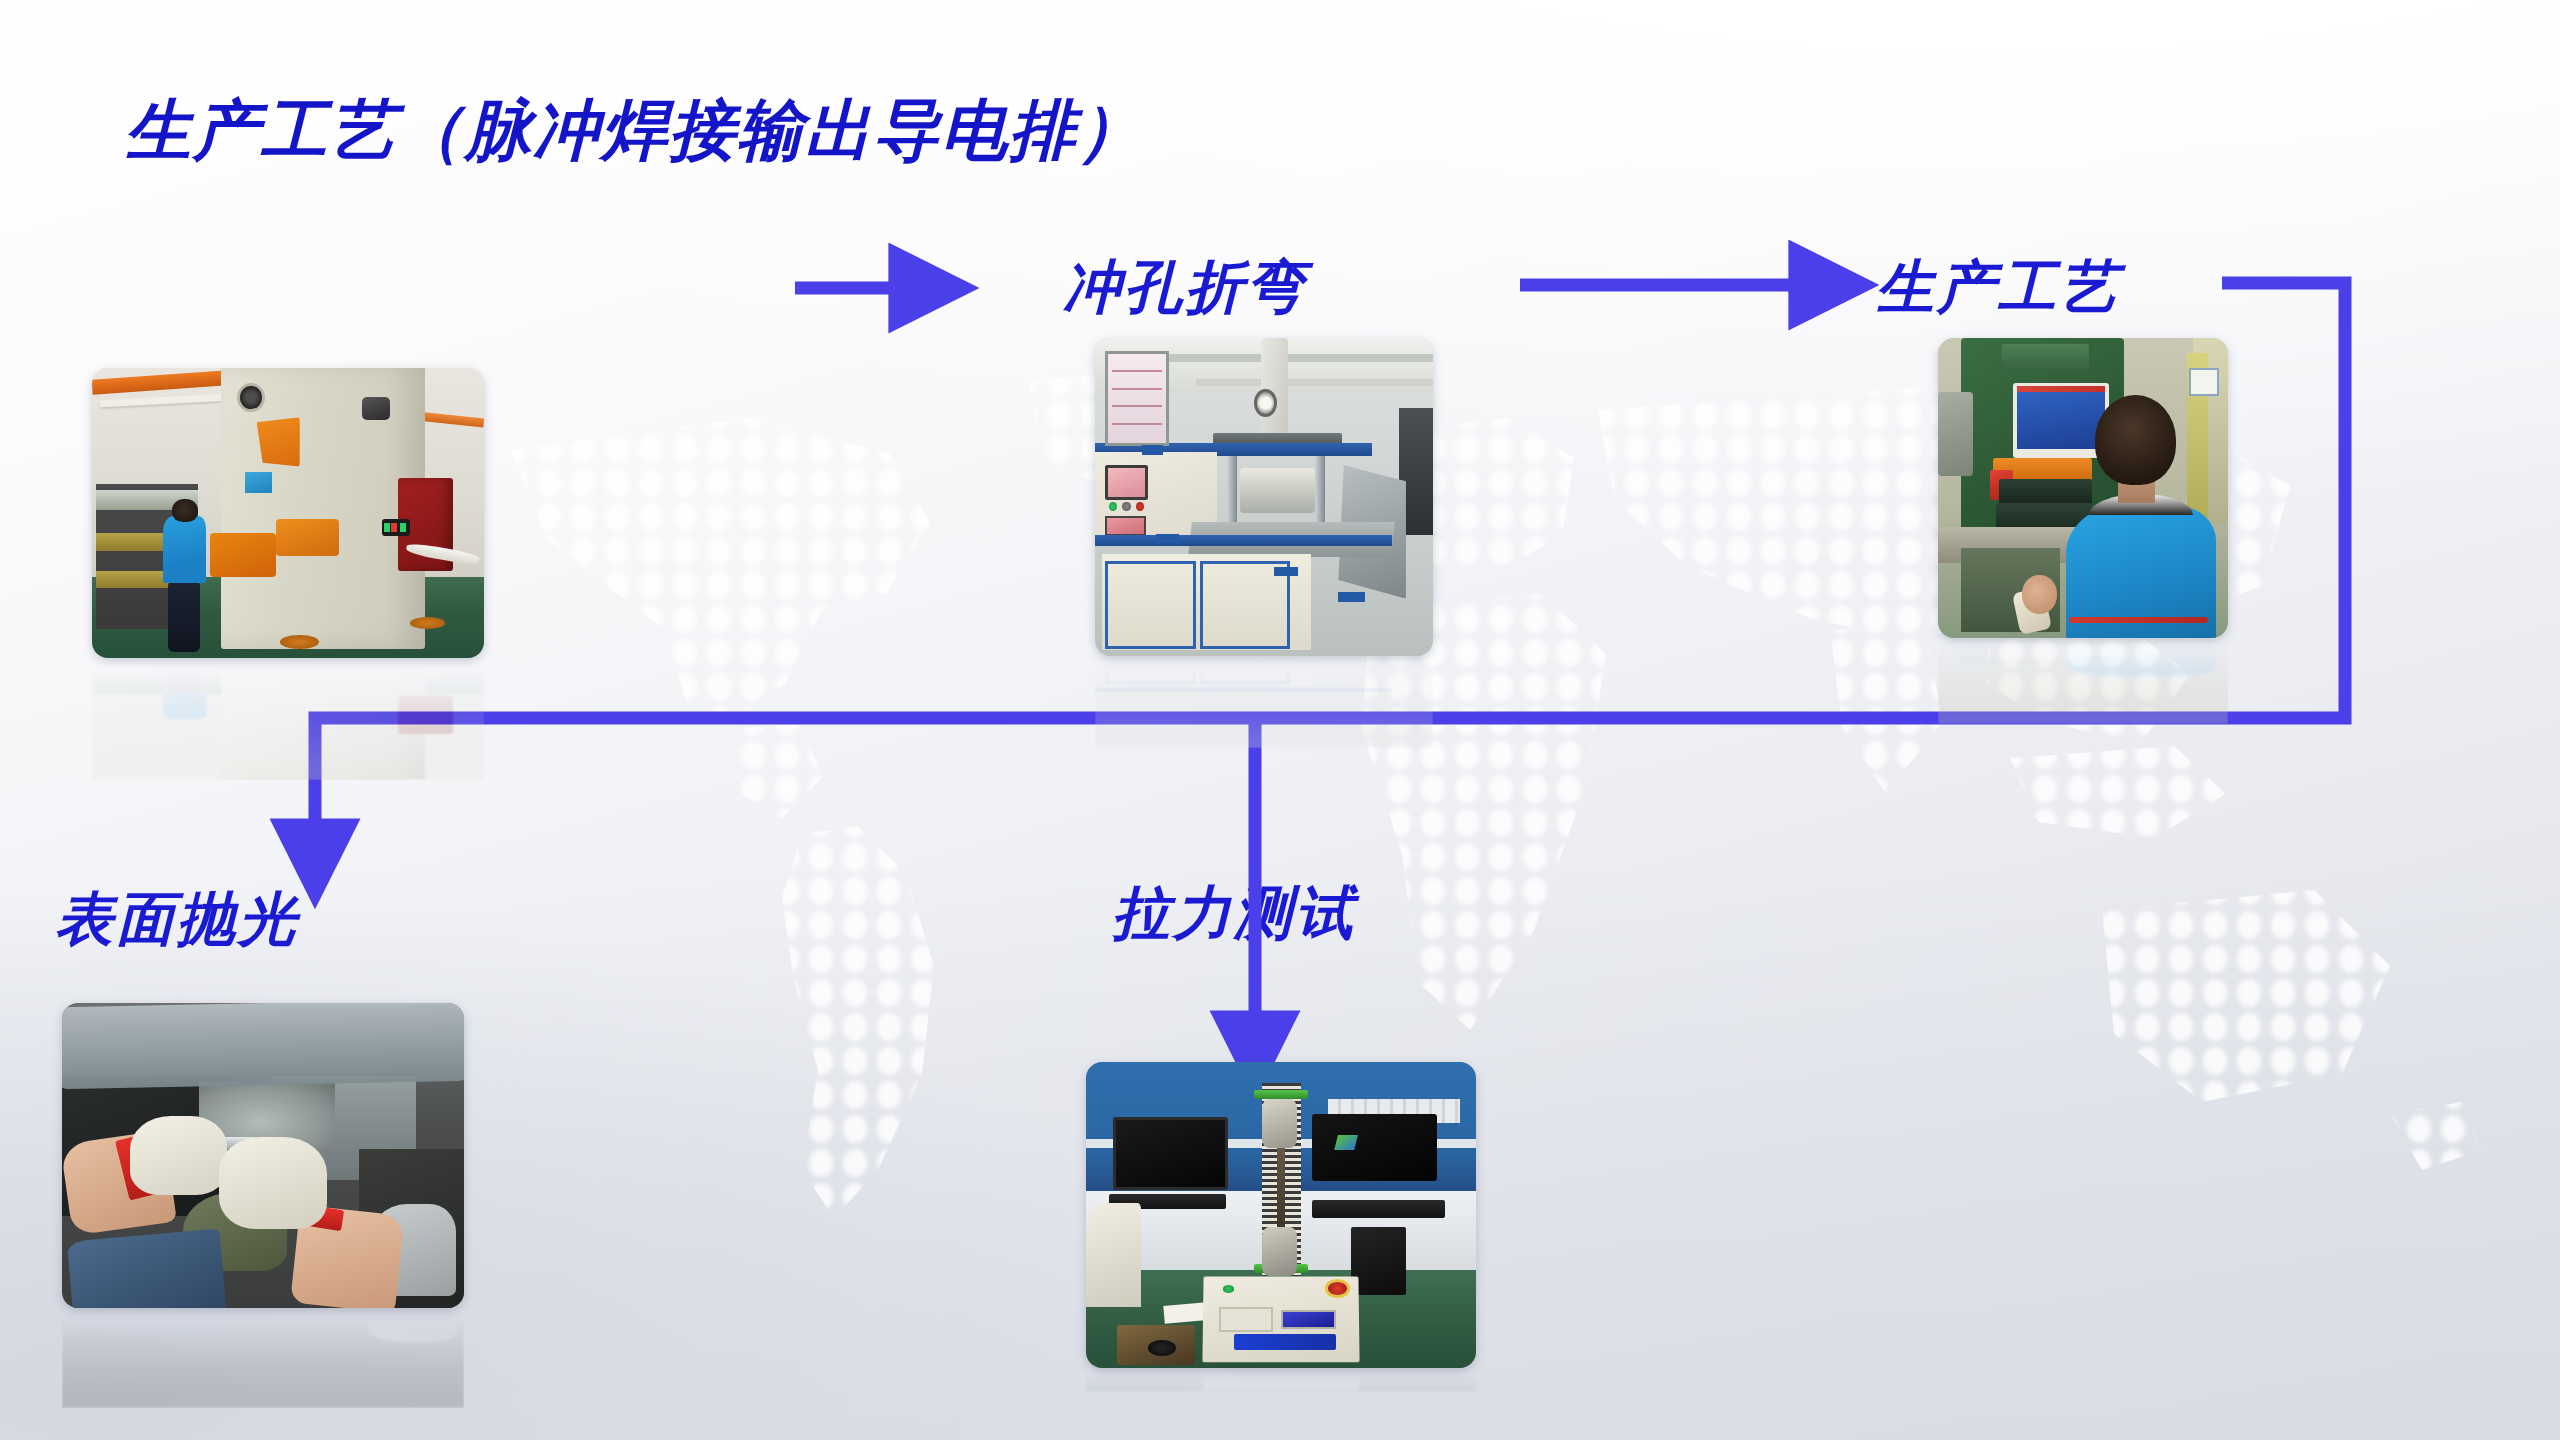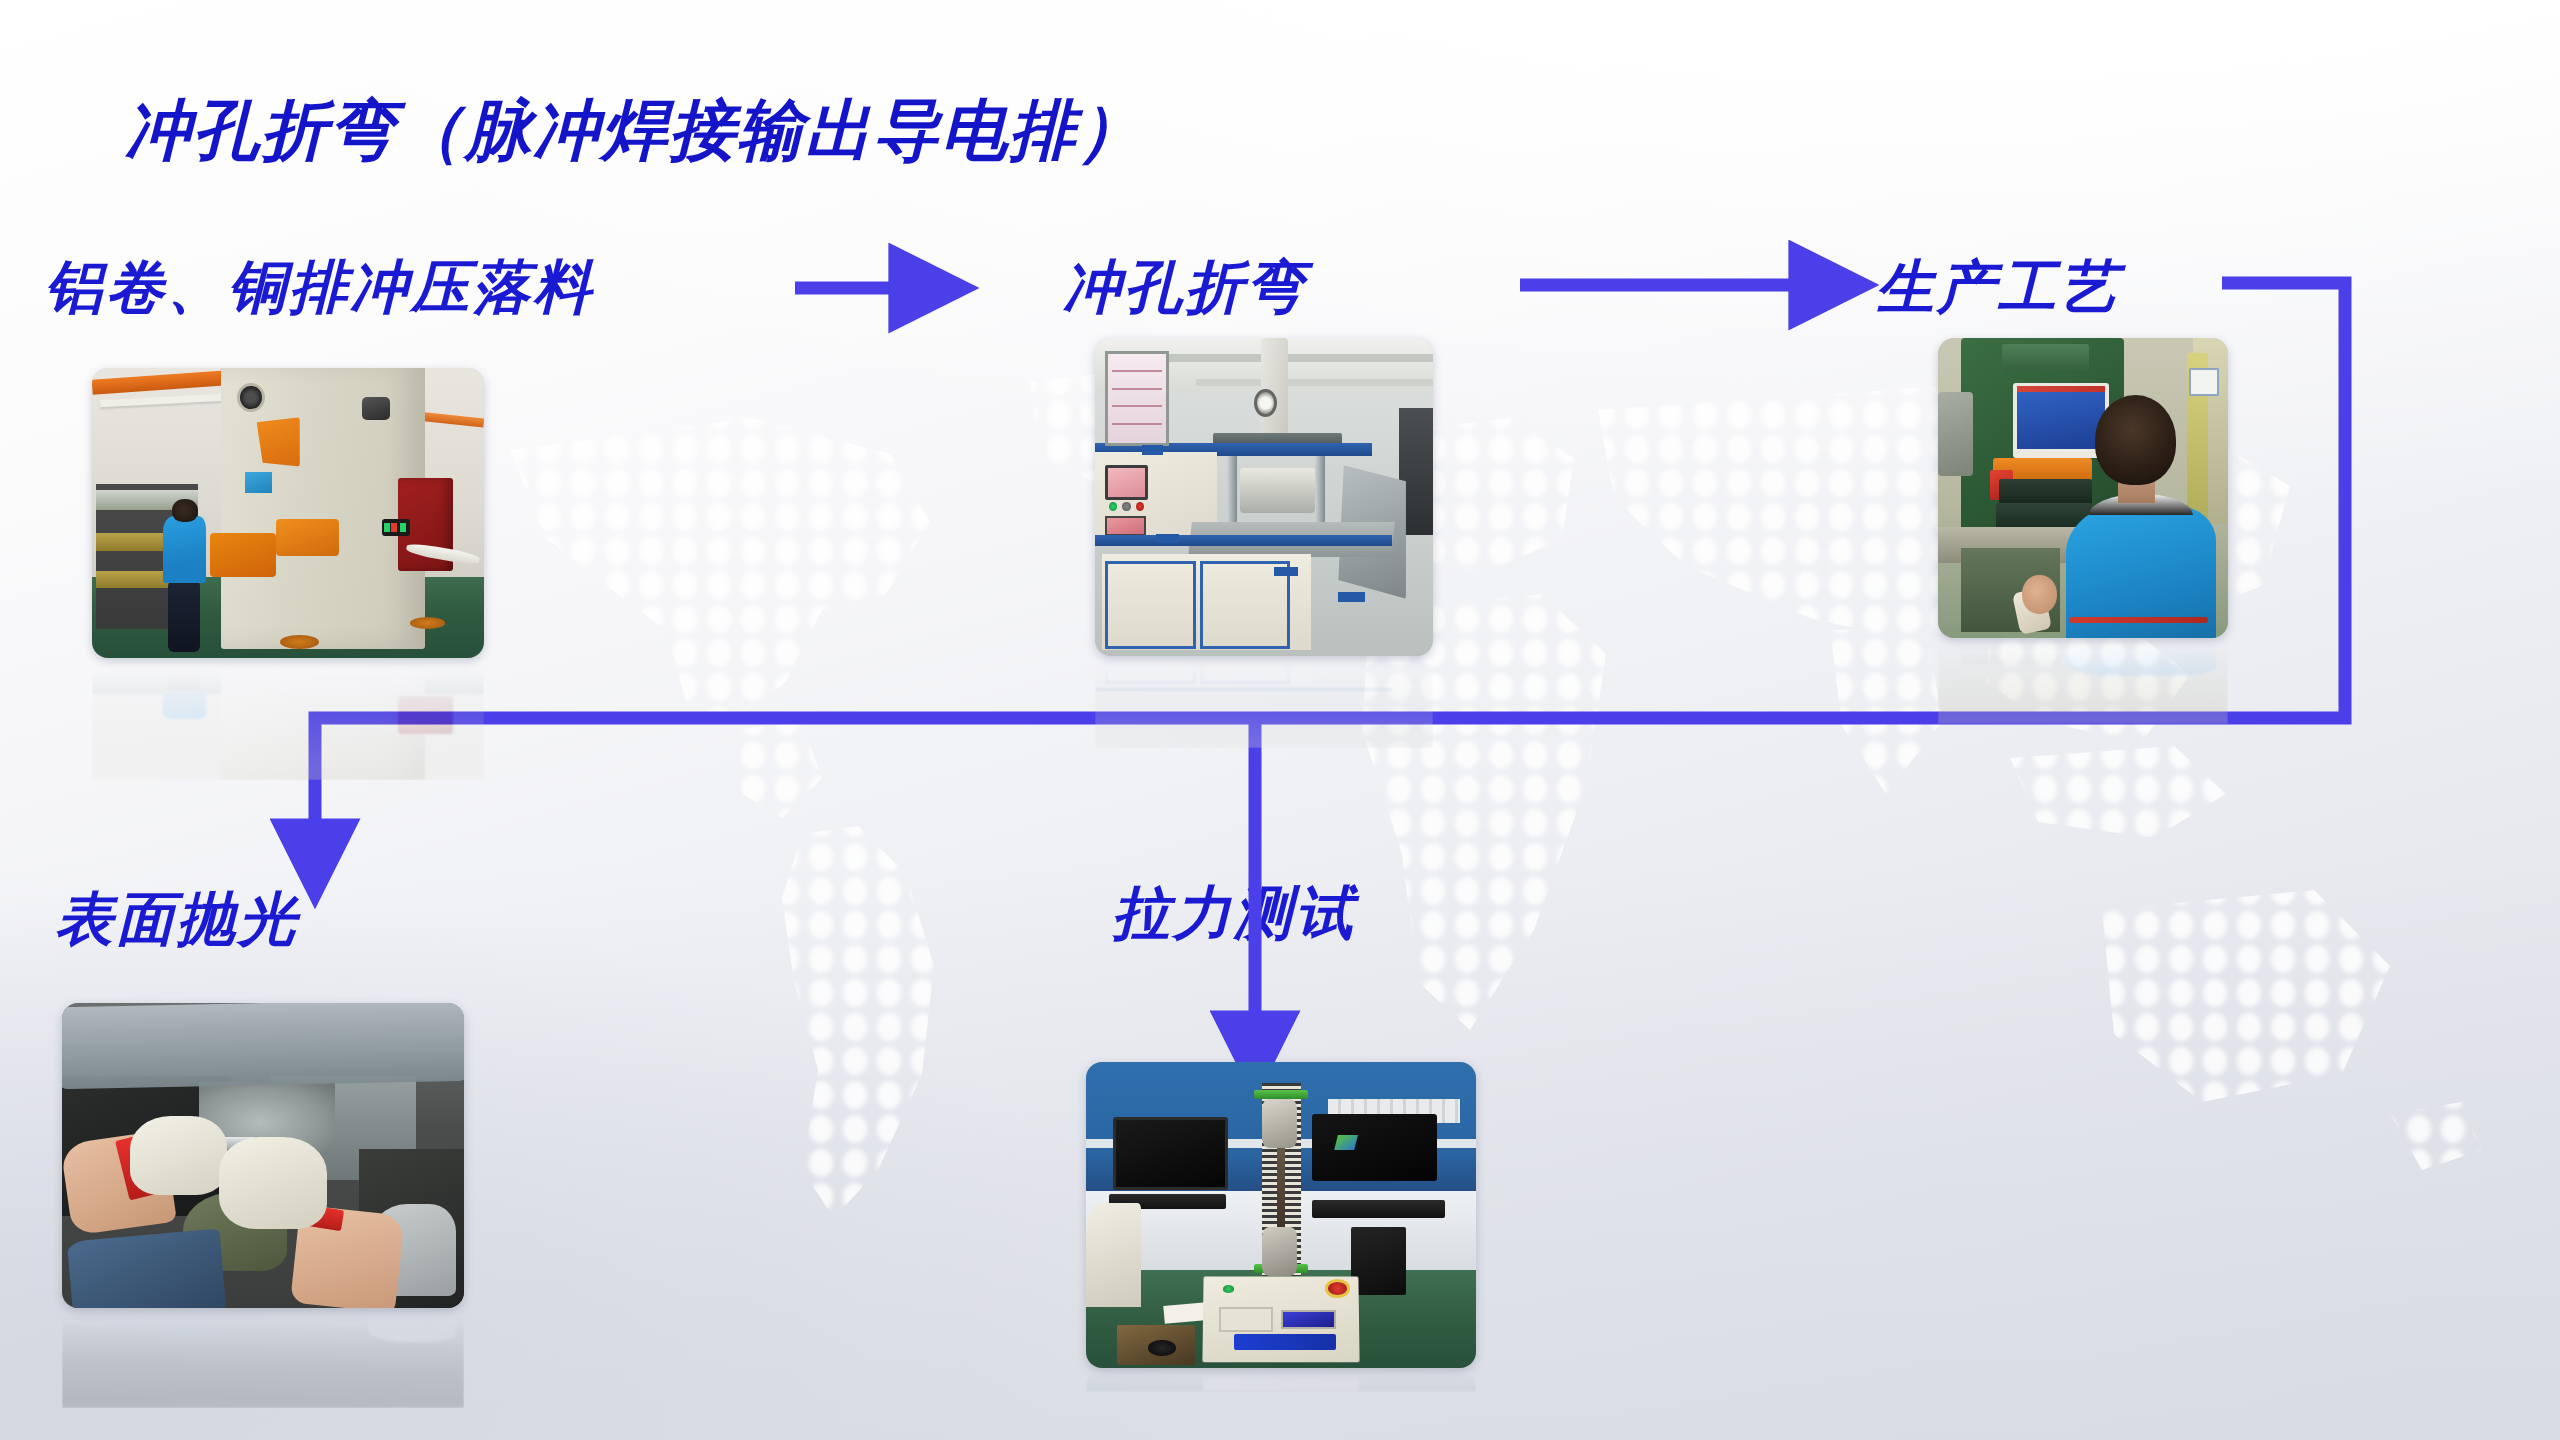--- a/index.html
+++ b/index.html
@@ -402,23 +402,22 @@
 
             <path d="M836 290 L942 280 L980 318 L956 372 L886 386 L842 352 Z"></path>
             <path d="M980 392 L1016 386 L1026 410 L996 420 Z"></path>
           </g>
         </mask>
       </defs>
       <rect x="0" y="0" width="1070" height="555" fill="url(#dotgrid)" mask="url(#worldmask)" filter="url(#soft)" opacity="0.95"></rect>
     </svg>
   </div>
 
-  <div class="title">冲孔折弯（脉冲焊接输出导电排）</div>
-
-  <div class="step-label" style="left:45px;  top:258px;">铝卷、铜排冲压落料</div>
+  <div class="title">生产工艺（脉冲焊接输出导电排）</div>
+
   <div class="step-label" style="left:1063px; top:258px;">冲孔折弯</div>
   <div class="step-label" style="left:1876px; top:258px;">生产工艺</div>
   <div class="step-label" style="left:55px;   top:890px;">表面抛光</div>
   <div class="step-label" style="left:1112px; top:884px;">拉力测试</div>
 
   <svg class="connectors" viewBox="0 0 2560 1440">
     <defs>
       <marker id="ah" markerWidth="7" markerHeight="7" refX="3.2" refY="3.5" orient="auto" markerUnits="strokeWidth">
         <path d="M0,0 L7,3.5 L0,7 Z" fill="#4a3fe8"></path>
       </marker>

